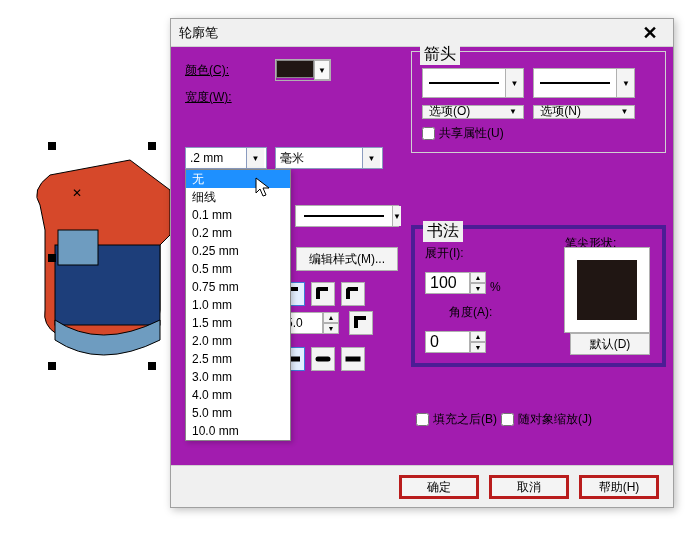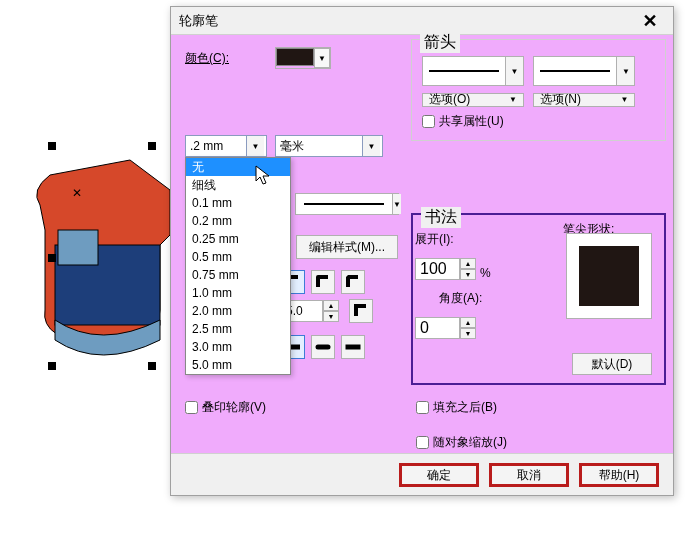--- a/index.html
+++ b/index.html
@@ -19,24 +19,24 @@
     width: 699px; height: 542px;
   }
   .sel-handle {
     position: absolute;
     width: 8px; height: 8px;
     background: #000;
   }
   .dialog {
     position: absolute;
     left: 170px;
-    top: 6px;
+    top: 18px;
     width: 504px;
     height: 490px;
-    background: #f0abfc;
+    background: #a21caf;
     border: 1px solid #a0a0a0;
     box-shadow: 2px 2px 8px rgba(0,0,0,0.25);
   }
   .titlebar {
     height: 28px;
     display: flex;
     align-items: center;
     padding: 0 8px;
     background: #f0f0f0;
     border-bottom: 1px solid #d0d0d0;
@@ -237,23 +237,23 @@
     margin-right: 6px;
     font-size: 12px;
   }
   .checkbox-row { display:flex; align-items:center; gap:4px; margin-top:6px; }
   .checkbox-row input { margin:0; }
   .callig-group {
     position: absolute;
     left: 240px;
     top: 178px;
     width: 255px;
-    border: 2px solid #4c1d95;
-    padding: 16px 10px 10px 2px;
-    height: 172px;
+    border: 4px solid #4c1d95;
+    padding: 16px 10px 10px 10px;
+    height: 142px;
   }
   .nib-preview {
     position: absolute;
     right: 12px;
     top: 18px;
     width: 86px;
     height: 86px;
     border: 1px solid #b0b0b0;
     background: #fff;
     display:flex; align-items:center; justify-content:center;
@@ -284,21 +284,21 @@
     padding: 0 4px;
     font-size: 16px;
   }
   .bottom-checks {
     position: absolute;
     left: 14px;
     top: 370px;
     display: flex;
     gap: 120px;
   }
-  .bottom-checks .col { display:flex; flex-direction:column; gap:12px; }
+  .bottom-checks .col { display:flex; gap:4px; }
   .footer {
     position: absolute;
     left: 0; right: 0;
     bottom: 0;
     height: 42px;
     border-top: 1px solid #d0d0d0;
     display: flex;
     align-items: center;
     justify-content: flex-end;
     gap: 10px;
@@ -340,20 +340,23 @@
     <span class="titlebar-close">✕</span>
   </div>
   <div class="body">
 
     <div class="row">
       <span class="label">颜色(C):</span>
       <span style="display:inline-flex; border:1px solid #b0b0b0;">
         <span class="color-swatch"></span>
         <span class="dropdown-btn">▼</span>
       </span>
+    </div>
+    <div class="row">
+      <span class="label">宽度(W):</span>
     </div>
 
     <div class="width-combo combo">
       <input value=".2 mm" style="">
       <span class="arrow">▼</span>
     </div>
 
     <div class="unit-combo combo" style="width:108px;">
       <input style="width: 86px;" value="毫米">
       <span class="arrow">▼</span>
@@ -510,24 +513,27 @@
 
     <div class="dropdown-list">
         <div class="item selected">无</div>
         <div class="item">细线</div>
         <div class="item">0.1 mm</div>
         <div class="item">0.2 mm</div>
         <div class="item">0.25 mm</div>
         <div class="item">0.5 mm</div>
         <div class="item">0.75 mm</div>
         <div class="item">1.0 mm</div>
+        <div class="item">1.5 mm</div>
         <div class="item">2.0 mm</div>
         <div class="item">2.5 mm</div>
         <div class="item">3.0 mm</div>
+        <div class="item">4.0 mm</div>
         <div class="item">5.0 mm</div>
+        <div class="item">10.0 mm</div>
       </div>
 
     <svg class="cursor-arrow" width="18" height="22">
       <path d="M1,1 L1,16 L5,12 L8,19 L11,18 L8,11 L14,11 Z" fill="#fff" stroke="#000" stroke-width="1"></path>
     </svg>
 
     <div class="footer">
       <button>确定</button>
       <button>取消</button>
       <button>帮助(H)</button>

